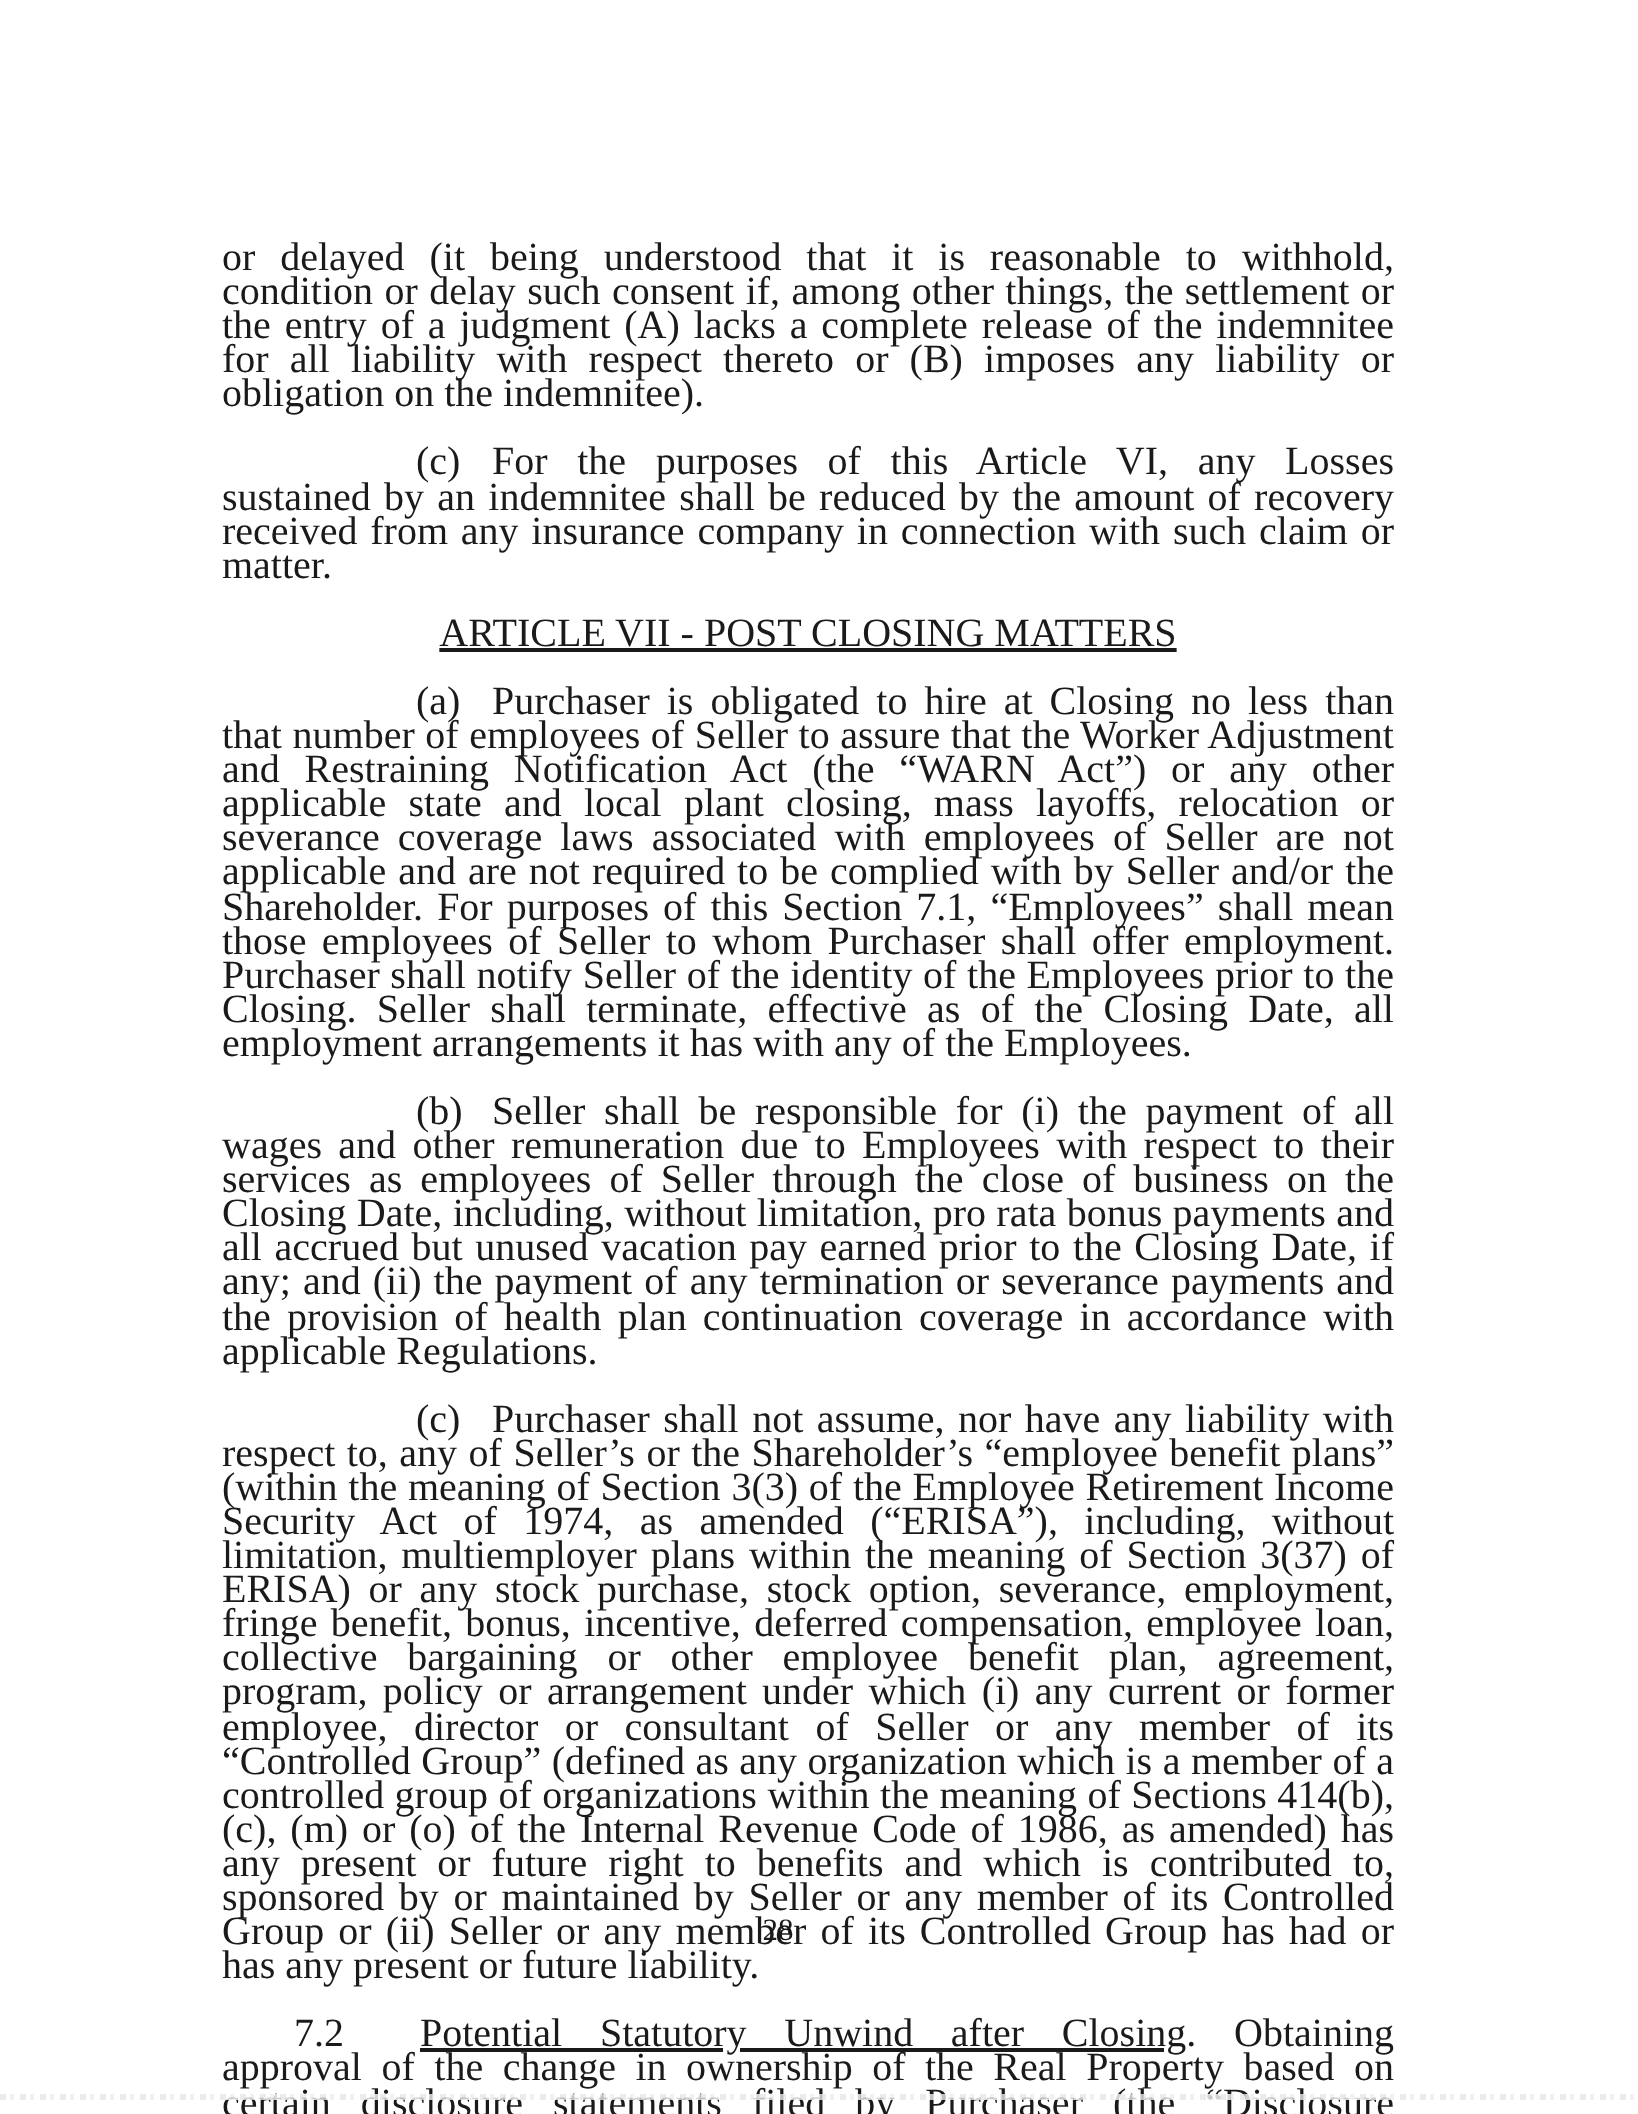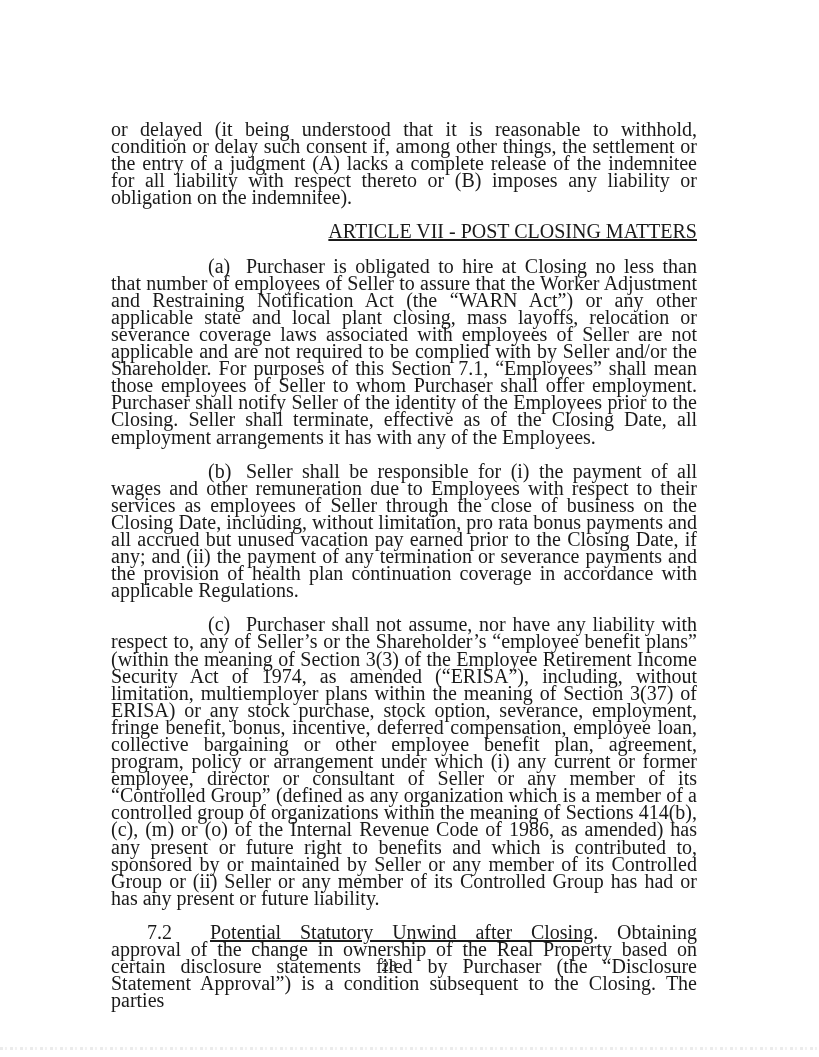--- a/index.html
+++ b/index.html
@@ -29,21 +29,21 @@
     }
     .indent {
       text-indent: 97px;
     }
     .sub-label {
       display: inline-block;
       width: 38px;
       text-indent: 0;
     }
     .heading {
-      text-align: right;
+      text-align: center;
       text-decoration: underline;
       margin: 0 0 17px 0;
     }
     .section {
       margin: 0 0 18px 0;
       text-align: justify;
     }
     .sec-num {
       display: inline-block;
       width: 62px;
@@ -80,20 +80,21 @@
       opacity: 0.8;
     }
   </style>
 </head>
 <body>
 
 <div class="page">
 
   <p class="para">or delayed (it being understood that it is reasonable to withhold, condition or delay such consent if, among other things, the settlement or the entry of a judgment (A) lacks a complete release of the indemnitee for all liability with respect thereto or (B) imposes any liability or obligation on the indemnitee).</p>
 
+  <p class="para indent"><span class="sub-label">(c)</span><span>For the purposes of this Article VI, any Losses sustained by an indemnitee shall be reduced by the amount of recovery received from any insurance company in connection with such claim or matter.</span></p>
 
   <p class="heading">ARTICLE VII - POST CLOSING MATTERS</p>
 
 
   <p class="para indent"><span class="sub-label">(a)</span><span>Purchaser is obligated to hire at Closing no less than that number of employees of Seller to assure that the Worker Adjustment and Restraining Notification Act (the “WARN Act”) or any other applicable state and local plant closing, mass layoffs, relocation or severance coverage laws associated with employees of Seller are not applicable and are not required to be complied with by Seller and/or the Shareholder.  For purposes of this Section 7.1, “Employees” shall mean those employees of Seller to whom Purchaser shall offer employment. Purchaser shall notify Seller of the identity of the Employees prior to the Closing.  Seller shall terminate, effective as of the Closing Date, all employment arrangements it has with any of the Employees.</span></p>
 
   <p class="para indent"><span class="sub-label">(b)</span><span>Seller shall be responsible for (i) the payment of all wages and other remuneration due to Employees with respect to their services as employees of Seller through the close of business on the Closing Date, including, without limitation, pro rata bonus payments and all accrued but unused vacation pay earned prior to the Closing Date, if any; and (ii) the payment of any termination or severance payments and the provision of health plan continuation coverage in accordance with applicable Regulations.</span></p>
 
   <p class="para indent"><span class="sub-label">(c)</span><span>Purchaser shall not assume, nor have any liability with respect to, any of Seller’s or the Shareholder’s “employee benefit plans” (within the meaning of Section 3(3) of the Employee Retirement Income Security Act of 1974, as amended (“ERISA”), including, without limitation, multiemployer plans within the meaning of Section 3(37) of ERISA) or any stock purchase, stock option, severance, employment, fringe benefit, bonus, incentive, deferred compensation, employee loan, collective bargaining or other employee benefit plan, agreement, program, policy or arrangement under which (i) any current or former employee, director or consultant of Seller or any member of its “Controlled Group” (defined as any organization which is a member of a controlled group of organizations within the meaning of Sections 414(b), (c), (m) or (o) of the Internal Revenue Code of 1986, as amended) has any present or future right to benefits and which is contributed to, sponsored by or maintained by Seller or any member of its Controlled Group or (ii) Seller or any member of its Controlled Group has had or has any present or future liability.</span></p>
 

